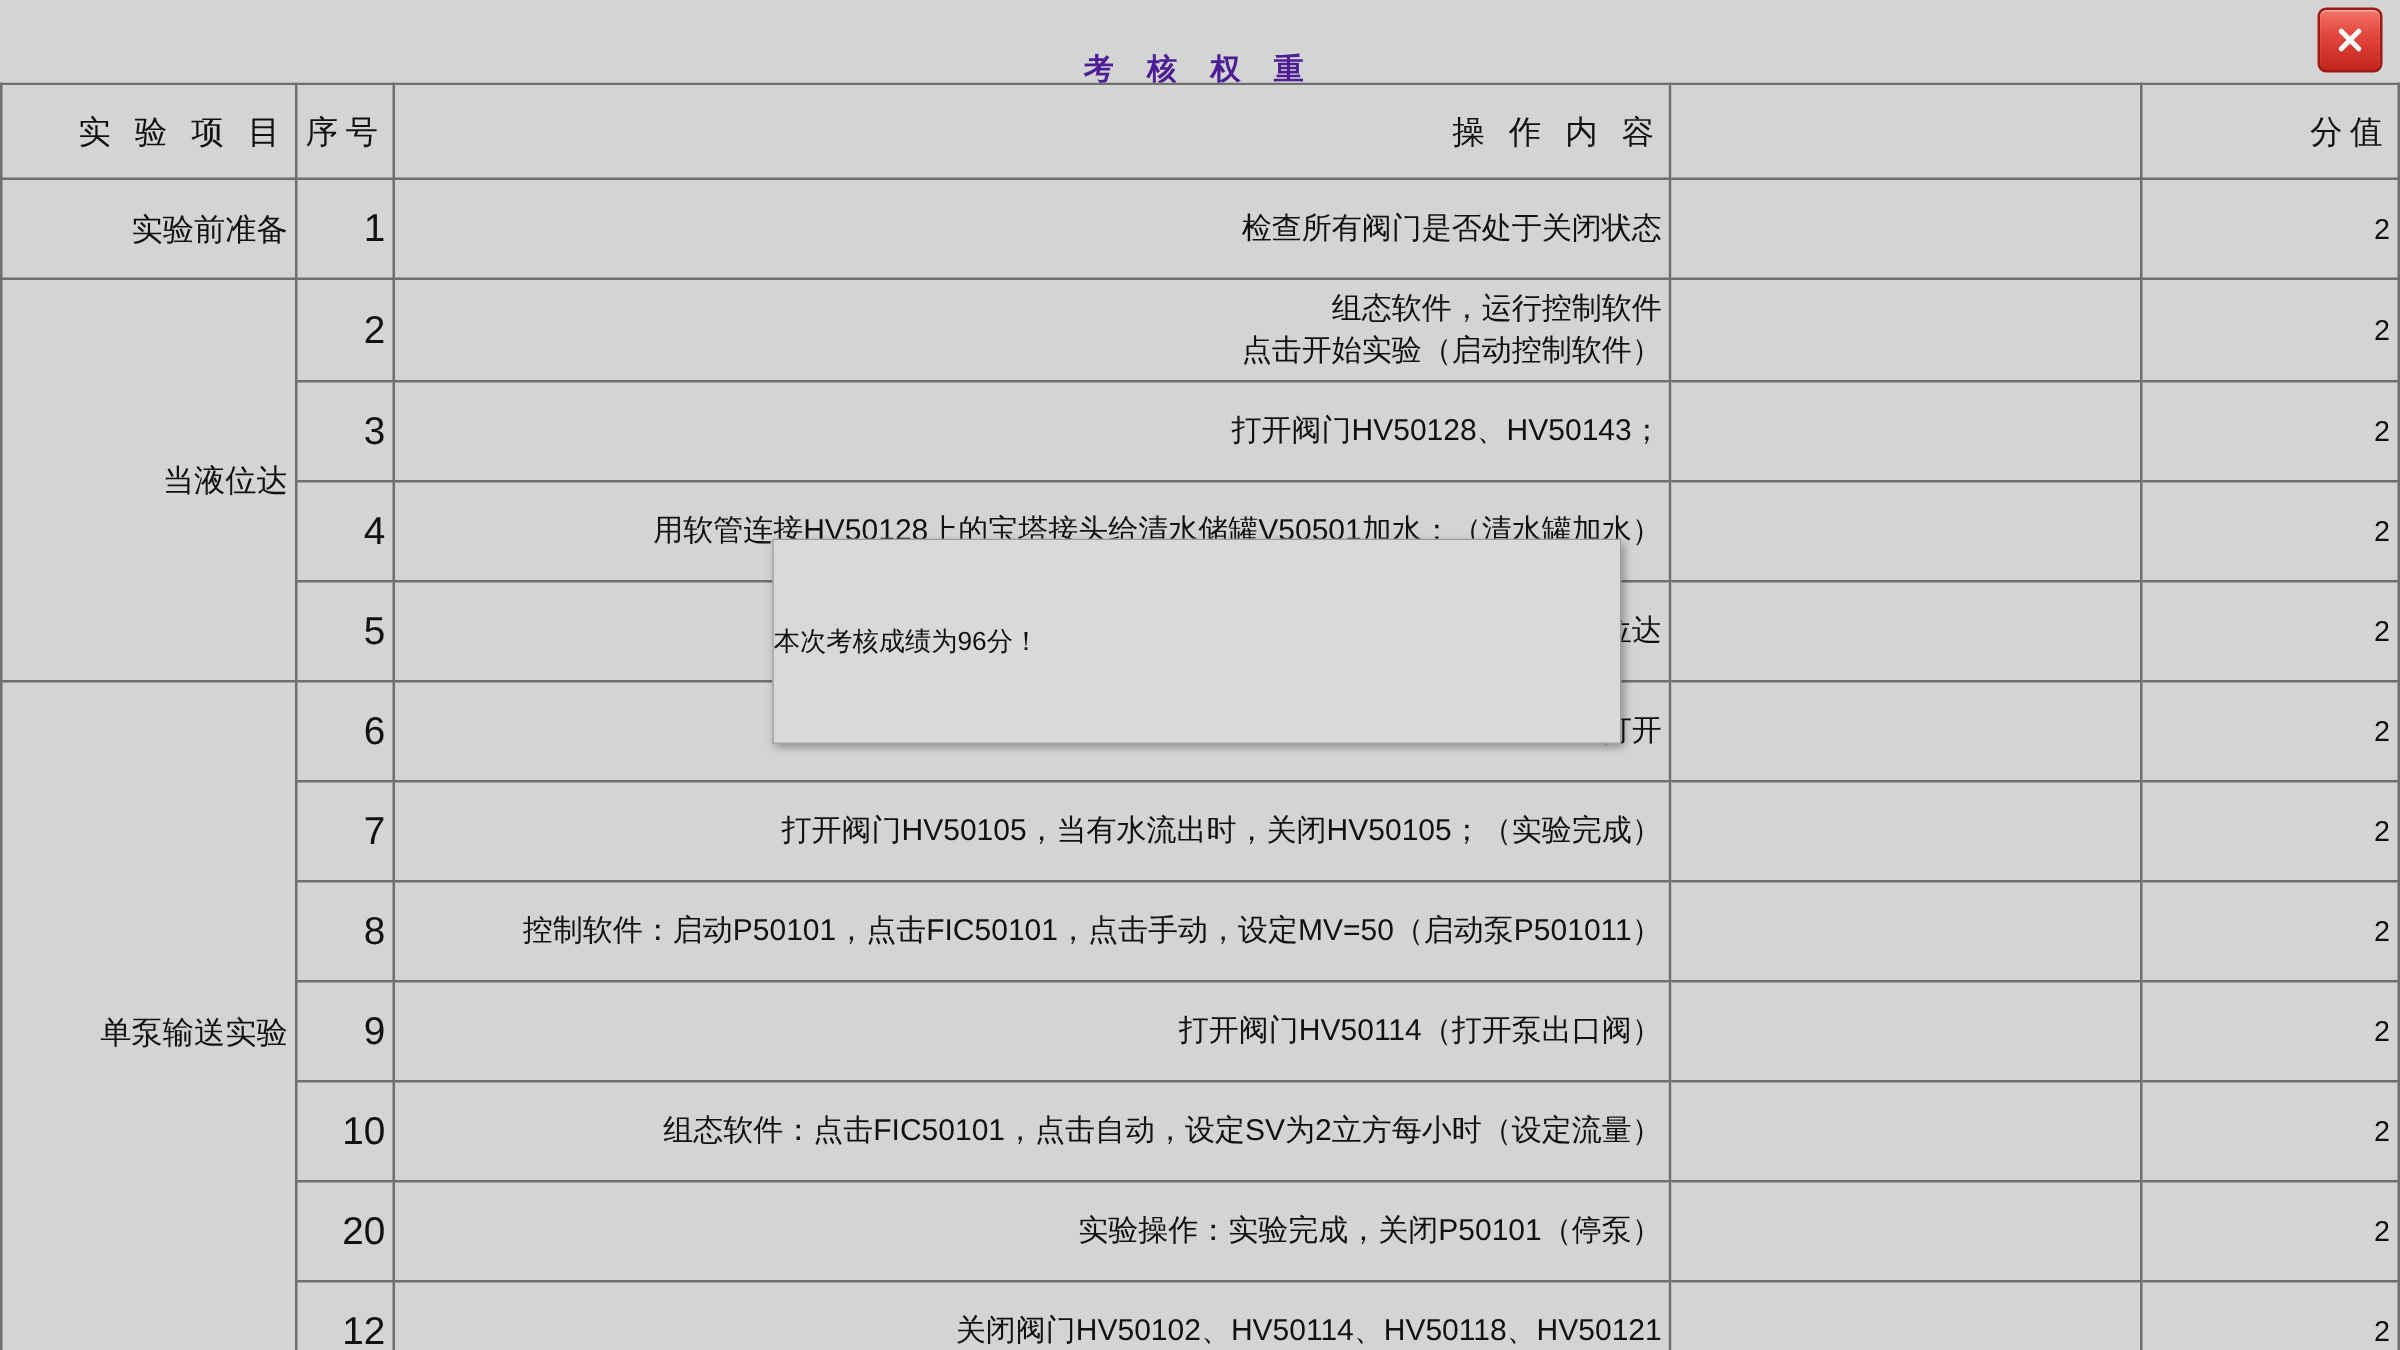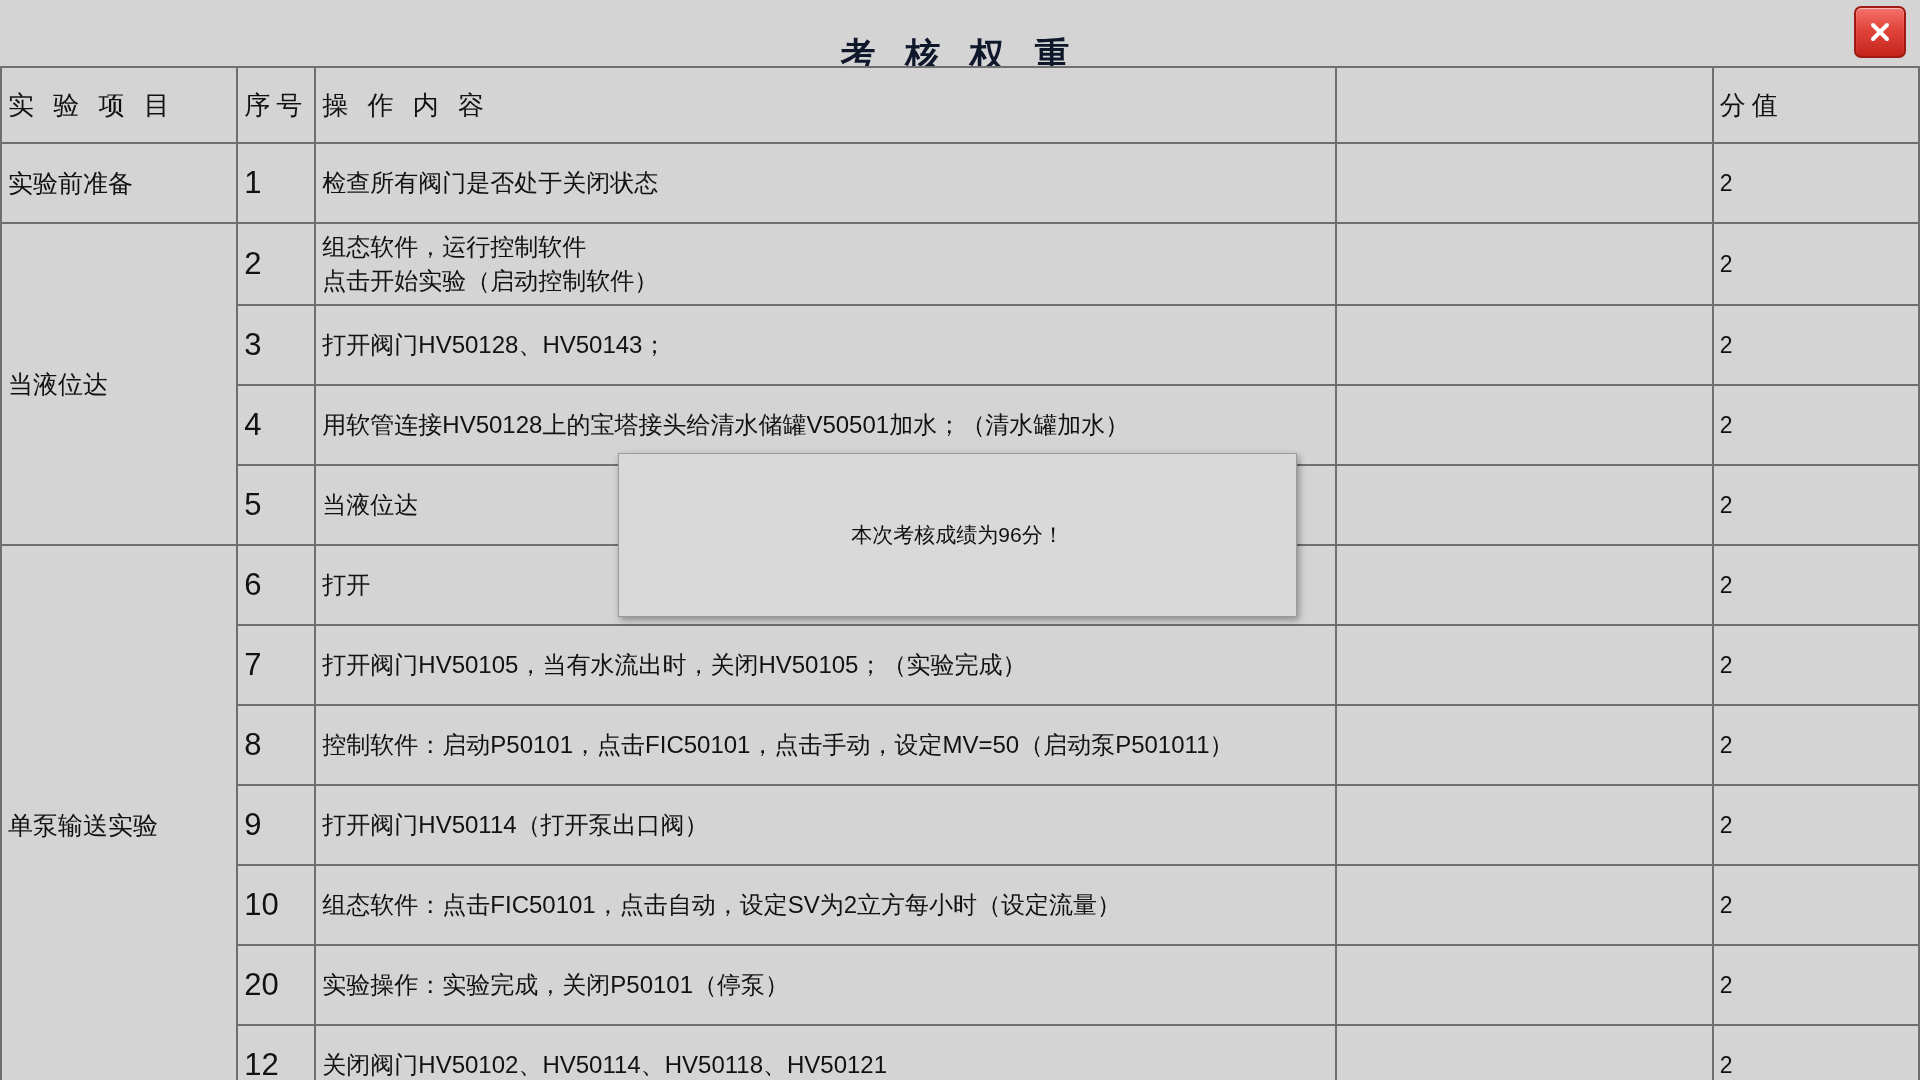--- a/index.html
+++ b/index.html
@@ -20,24 +20,24 @@
   
   .titlebar {
     position: relative;
     height: 66px;
     display: flex;
     align-items: center;
     justify-content: center;
     background: #d4d4d4;
   }
   .title-text {
-    font-size: 35px;
+    font-size: 24px;
     font-weight: bold;
     letter-spacing: 10px;
-    color: #0f172a;
+    color: #4c1d95;
     font-family: "Liberation Sans", "DejaVu Sans", sans-serif;
     margin-top: 44px;
   }
   .close-btn {
     position: absolute;
     right: 14px;
     top: 6px;
     width: 48px;
     height: 48px;
     border-radius: 7px;
@@ -62,21 +62,21 @@
   }
   table.grid {
     border-collapse: collapse;
     width: 1920px;
     table-layout: fixed;
     background: #d4d4d4;
   }
   table.grid td, table.grid th {
     border: 2px solid #6f6f6f;
     color: #111;
-    text-align: left;
+    text-align: right;
     vertical-align: middle;
     padding: 4px 6px;
     background: #d4d4d4;
     font-weight: normal;
   }
   col.c-proj  { width: 236px; }
   col.c-seq   { width: 78px; }
   col.c-desc  { width: 1020px; }
   col.c-blank { width: 376px; }
   col.c-score { width: 206px; }
@@ -105,29 +105,28 @@
     font-size: 23px;
   }
   td.blank { }
   tr.row { height: 80px; }
   tr.row-tall { height: 82px; }
 
   
   .modal {
     position: absolute;
     left: 618px;
-    top: 453px;
+    top: 431px;
     width: 677px;
     height: 162px;
     background: #d9d9d9;
     border: 1px solid #9a9a9a;
     box-shadow: 2px 3px 7px rgba(0,0,0,.35);
     display: flex;
     align-items: center;
-    justify-content: center;
   }
   .modal-text {
     font-size: 21px;
     color: #111;
     font-family: "Liberation Sans", "DejaVu Sans", sans-serif;
   }
 </style>
 </head>
 <body>
 

